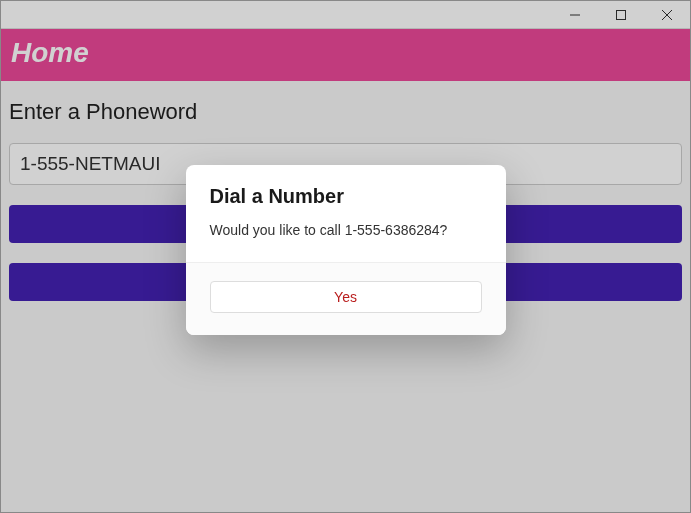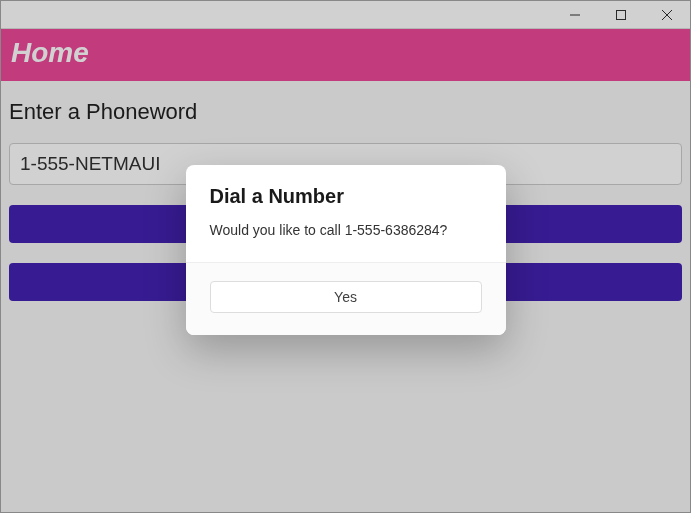--- a/index.html
+++ b/index.html
@@ -109,21 +109,21 @@
       background: #fbfbfb;
       border-radius: 0 0 8px 8px;
     }
     .dialog-btn {
       flex: 1;
       height: 32px;
       background: #fff;
       border: 1px solid #ddd;
       border-radius: 4px;
       font-size: 14px;
-      color: #404040;
+      color: #b91c1c;
       cursor: pointer;
     }
   </style>
 </head>
 <body>
 
 <div class="titlebar">
   <div class="caption-btn">
     <svg viewBox="0 0 10 10">
         <line x1="0" y1="5" x2="10" y2="5" stroke-width="1"></line>

